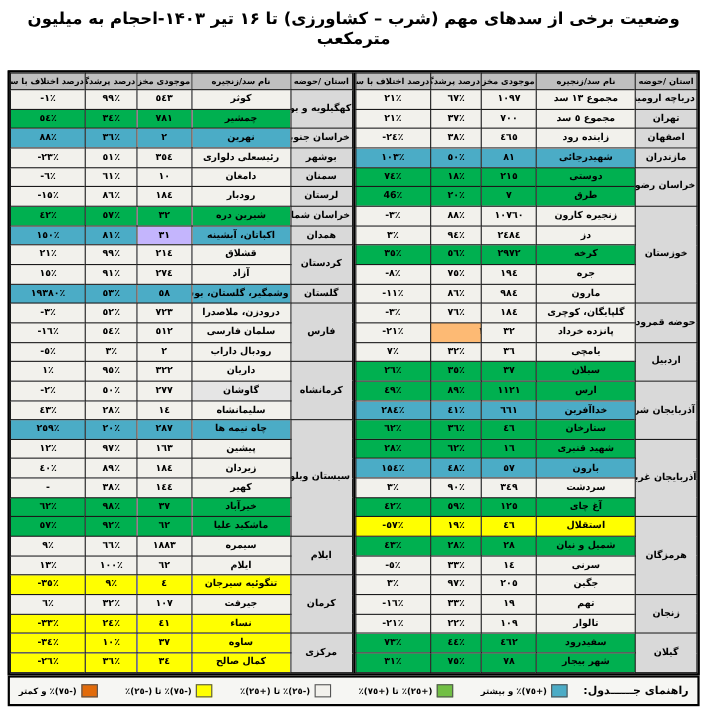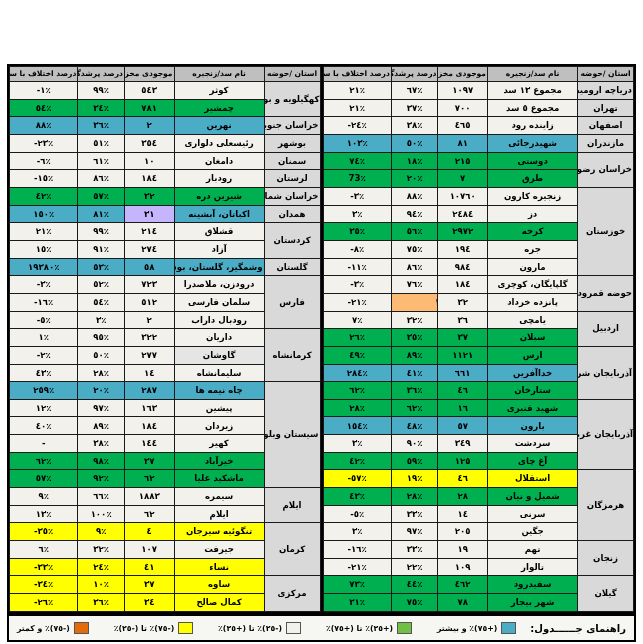--- a/index.html
+++ b/index.html
@@ -53,20 +53,21 @@
   .swatch{
     display:inline-block;width:15px;height:12px;border:1px solid #555;
     box-sizing:border-box;flex:0 0 auto;
   }
   .legend-label{font-weight:bold;font-size:7.8px;white-space:nowrap;}
 </style>
 </head>
 <body>
 
 <div class="page">
+  <div class="title">وضعیت برخی از سدهای مهم (شرب – کشاورزی) تا ۱۶ تیر ۱۴۰۳-احجام به میلیون مترمکعب</div>
 
   <div class="tables">
     <div class="panel right">
         <table class="grid" dir="rtl">
           <colgroup>
             <col class="col-province">
             <col class="col-name">
             <col class="col-volume">
             <col class="col-fill">
             <col class="col-diff">
@@ -113,21 +114,21 @@
               <td class="province" rowspan="2">خراسان رضوی</td>
               <td class="name" style="background: rgb(0, 176, 80);">دوستی</td>
               <td class="vol" style="background: rgb(0, 176, 80);">٢١٥</td>
               <td class="num" style="background: rgb(0, 176, 80);">١٨٪</td>
               <td class="num" style="background: rgb(0, 176, 80);">٧٤٪</td>
             </tr>
             <tr>
               <td class="name" style="background: rgb(0, 176, 80);">طرق</td>
               <td class="vol" style="background: rgb(0, 176, 80);">٧</td>
               <td class="num" style="background: rgb(0, 176, 80);">٢٠٪</td>
-              <td class="num" style="background: rgb(0, 176, 80);">73٪</td>
+              <td class="num" style="background: rgb(0, 176, 80);">46٪</td>
             </tr>
             <tr>
               <td class="province" rowspan="5">خوزستان</td>
               <td class="name" style="background: rgb(242, 241, 236);">زنجیره کارون</td>
               <td class="vol" style="background: rgb(242, 241, 236);">١٠٧٦٠</td>
               <td class="num" style="background: rgb(242, 241, 236);">٨٨٪</td>
               <td class="num" style="background: rgb(242, 241, 236);">-٣٪</td>
             </tr>
             <tr>
               <td class="name" style="background: rgb(242, 241, 236);">دز</td>

